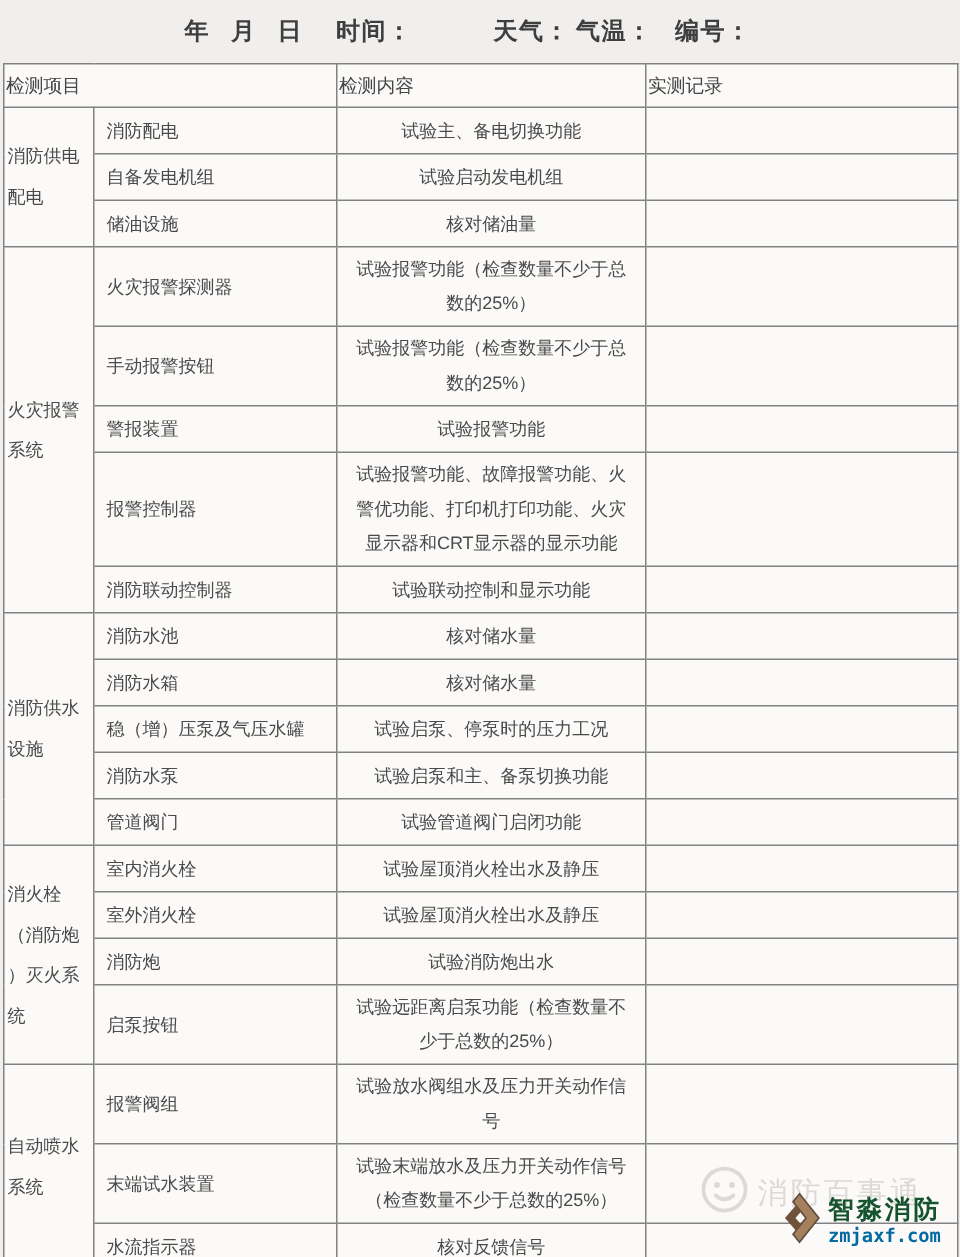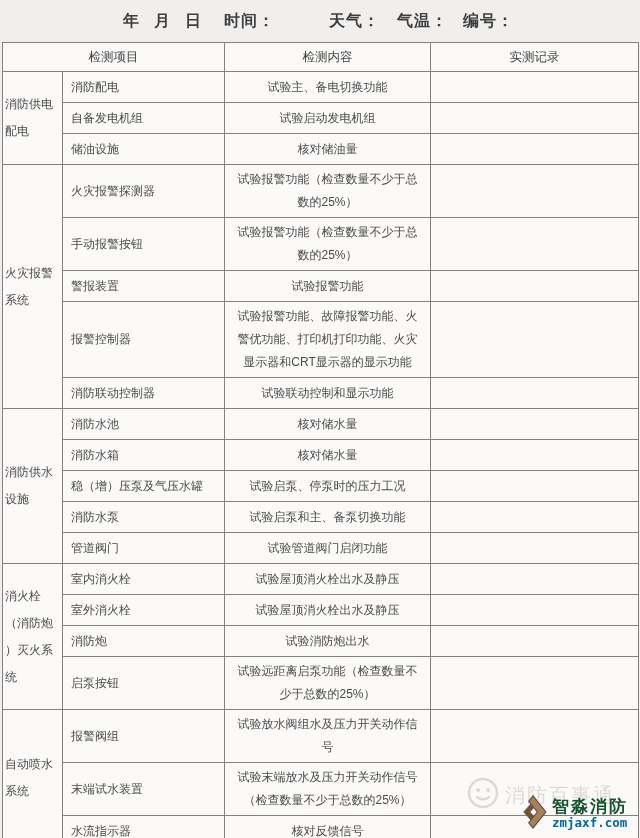--- a/index.html
+++ b/index.html
@@ -15,36 +15,36 @@
   .meta-line{
     position:absolute;top:11px;left:123px;
     font-size:16px;font-weight:600;color:#3e3e3e;
     white-space:nowrap;letter-spacing:1px;
   }
   .meta-line span{display:inline-block;}
   .meta-line .f0{margin-right:14px;}
   .meta-line .f1{margin-right:14px;}
   .meta-line .f2{margin-right:22px;}
   .meta-line .f3{margin-right:54px;}
-  .meta-line .f4{margin-right:17px;text-align:center;}
+  .meta-line .f4{margin-right:4px;text-align:center;}
   .meta-line .f5{margin-right:15px;}
 
   
   table.inspection{
     position:absolute;top:42px;left:2px;width:636px;
     border-collapse:collapse;table-layout:fixed;
     background:#fbfaf9;font-size:12px;color:#4a4a4a;
   }
   table.inspection th, table.inspection td{
     border:1px solid #828282;
   }
   thead th{
     height:26px;font-weight:400;font-size:12.5px;color:#454545;
     border-bottom:2px solid #606060;background:#fbfaf9;
-    text-align:center;
+    text-align:left;
   }
   tbody tr{height:31px;}
   tbody td{padding:3px 8px;line-height:23px;vertical-align:middle;background:#fbfaf9;}
   td.group-cell{
     text-align:left;padding:3px 2px;
     white-space:pre-line;line-height:27px;color:#4a4a4a;
   }
   td.item-cell{text-align:left;}
   td.content-cell{text-align:center;}
   td.record-cell{}

